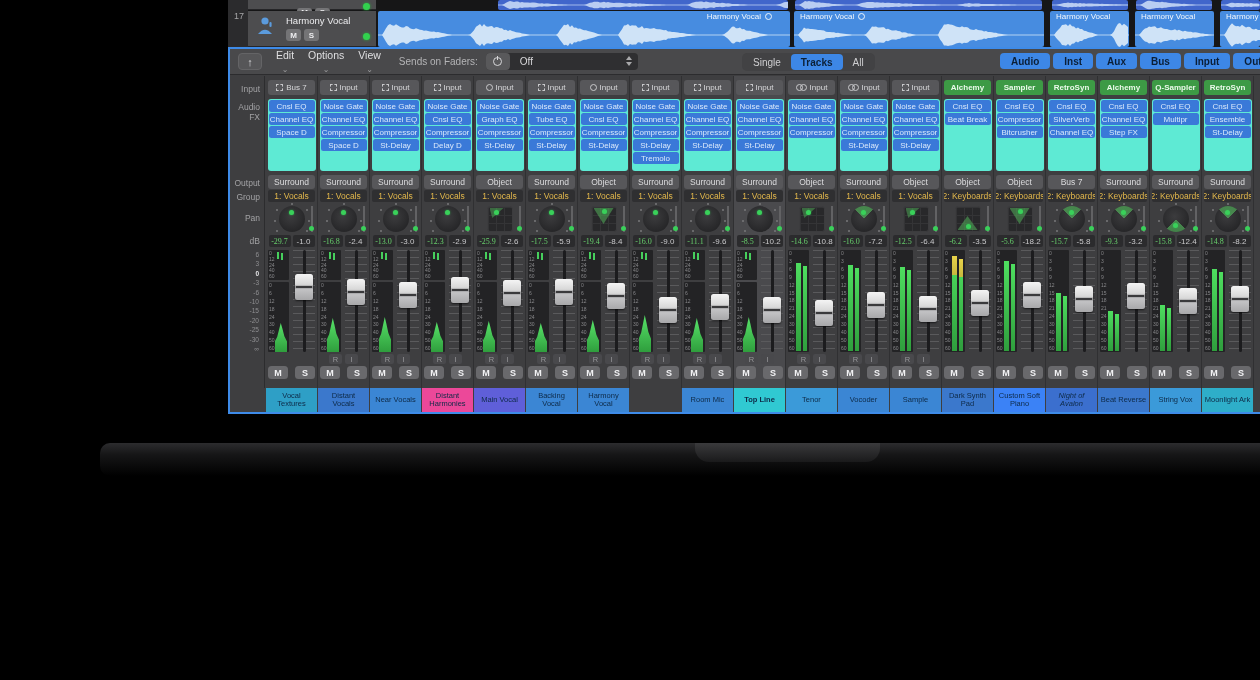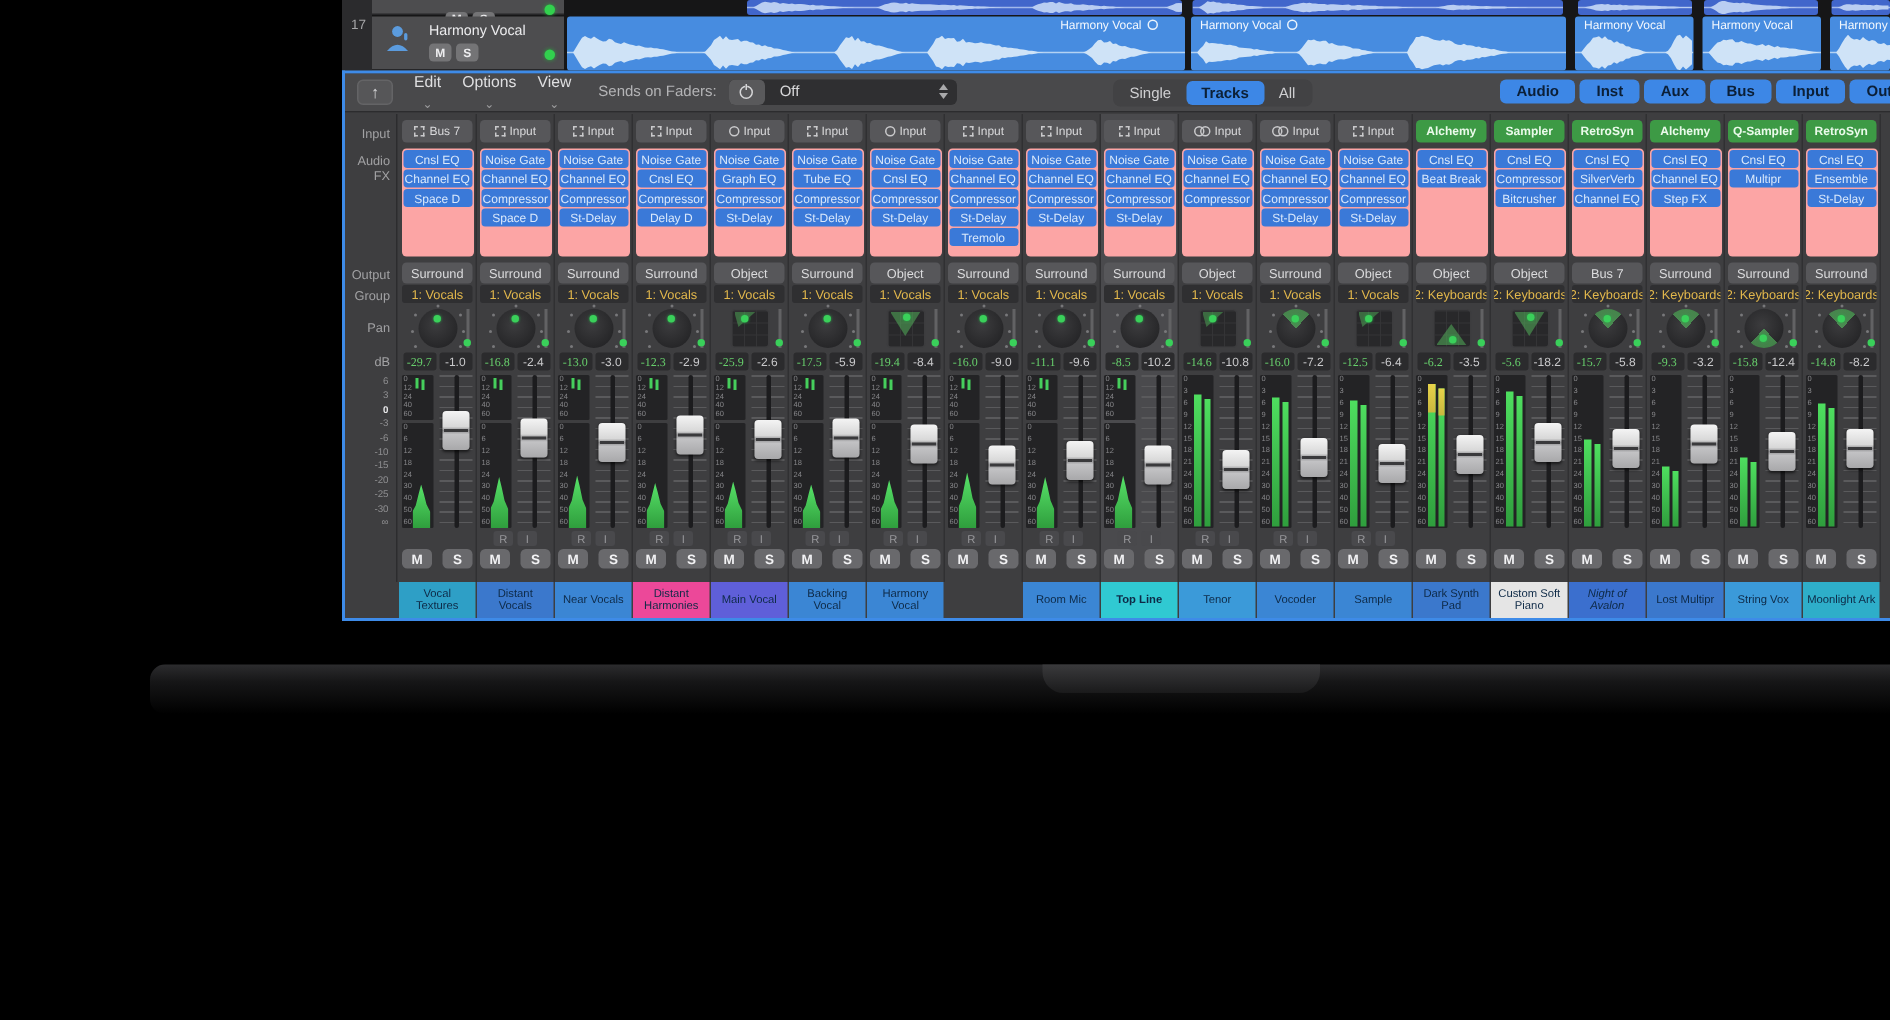--- a/index.html
+++ b/index.html
@@ -76,21 +76,21 @@
 
   .inbtn { margin-top:4px; width:47px; height:15px; background:#57575a; border-radius:3px; display:flex; align-items:center;
     justify-content:center; gap:3px; font-size:8px; color:#d9d9db; }
   .inbtn.inst { background:#3d9a45; color:#eafaea; font-weight:bold; }
   .ic-sur { width:7px; height:7px; border:1px dashed #c9c9cb; }
   .ic-mono { width:7px; height:7px; border:1px solid #c9c9cb; border-radius:50%; }
   .ic-st { position:relative; width:11px; height:7px; }
   .ic-st i { position:absolute; top:0; width:7px; height:7px; border:1px solid #c9c9cb; border-radius:50%; }
   .ic-st i:last-child { left:4px; }
 
-  .fxwell { margin-top:4px; width:48px; height:72px; background:#fca5a5; border-radius:3px; padding-top:1px; }
+  .fxwell { margin-top:4px; width:48px; height:72px; background:#5eead4; border-radius:3px; padding-top:1px; }
   .fxbtn { width:46px; height:12px; margin:0 auto 1px auto; background:#3a79d8; border-radius:2.5px; color:#d9e8fb;
     font-size:8px; display:flex; align-items:center; justify-content:center; white-space:nowrap; overflow:hidden; }
 
   .outbtn { margin-top:4px; width:47px; height:14px; background:#57575a; border-radius:3px; color:#dcdcde; font-size:8.5px;
     display:flex; align-items:center; justify-content:center; }
   .grpbtn { margin-top:1px; width:47px; height:12px; background:#2f2f31; border-radius:2px; color:#e3b84c; font-size:8.5px;
     display:flex; align-items:center; justify-content:center; white-space:nowrap; overflow:hidden; }
 
   .panrow { margin-top:2px; height:30px; width:47px; position:relative; display:flex; align-items:center; justify-content:center; }
   .knob { width:26px; height:26px; border-radius:50%; background:radial-gradient(circle at 45% 40%, #3c3c3e, #1e1e20); position:relative; }
@@ -1551,23 +1551,23 @@
           <div class="namebox" style="background: rgb(95, 95, 217);">Main Vocal</div>
           <div class="namebox" style="background: rgb(59, 134, 212);">Backing Vocal</div>
           <div class="namebox" style="background: rgb(59, 134, 212);">Harmony Vocal</div>
           <div class="namebox" style="background: #fdba74; margin-top: 38px;">Choir</div>
           <div class="namebox" style="background: rgb(59, 134, 212);">Room Mic</div>
           <div class="namebox" style="background: rgb(48, 201, 210); font-weight: bold;">Top Line</div>
           <div class="namebox" style="background: rgb(59, 154, 217);">Tenor</div>
           <div class="namebox" style="background: rgb(59, 134, 212);">Vocoder</div>
           <div class="namebox" style="background: rgb(59, 134, 212);">Sample</div>
           <div class="namebox" style="background: rgb(59, 120, 204);">Dark Synth Pad</div>
-          <div class="namebox" style="background: #e5e5e5;">Custom Soft Piano</div>
+          <div class="namebox" style="background: #3b82f6;">Custom Soft Piano</div>
           <div class="namebox" style="background: rgb(59, 111, 206); font-style: italic;">Night of Avalon</div>
-          <div class="namebox" style="background: rgb(59, 120, 204);">Lost Multipr</div>
+          <div class="namebox" style="background: rgb(59, 120, 204);">Beat Reverse</div>
           <div class="namebox" style="background: rgb(59, 154, 217);">String Vox</div>
           <div class="namebox" style="background: rgb(46, 174, 201);">Moonlight Ark</div>
         </div>
     </div>
   </div>
 
   <div class="hinge-shadow"></div>
   <div class="base-band"></div>
   <div class="base-notch"></div>
 </div>

